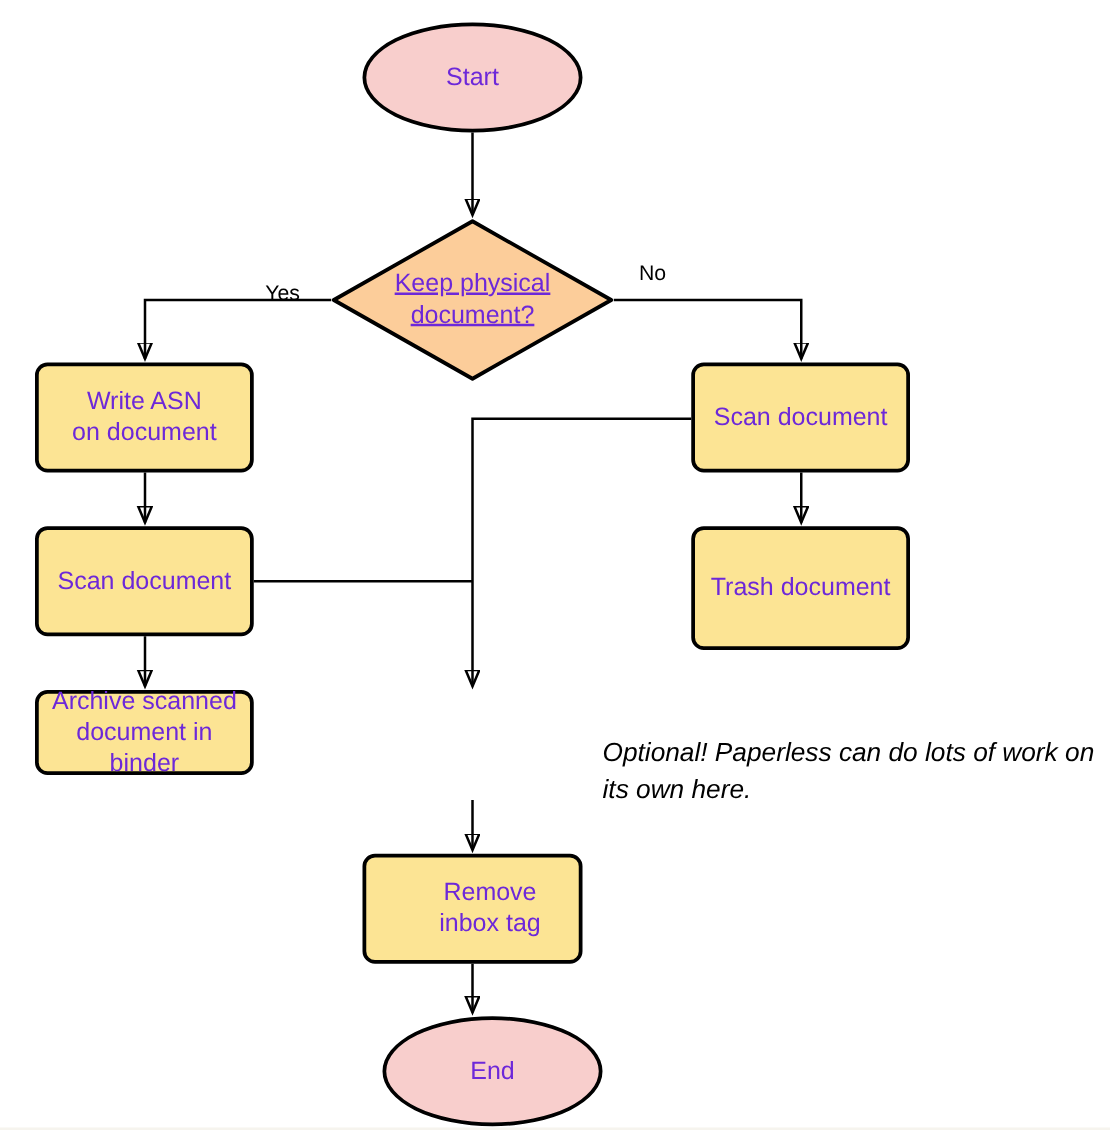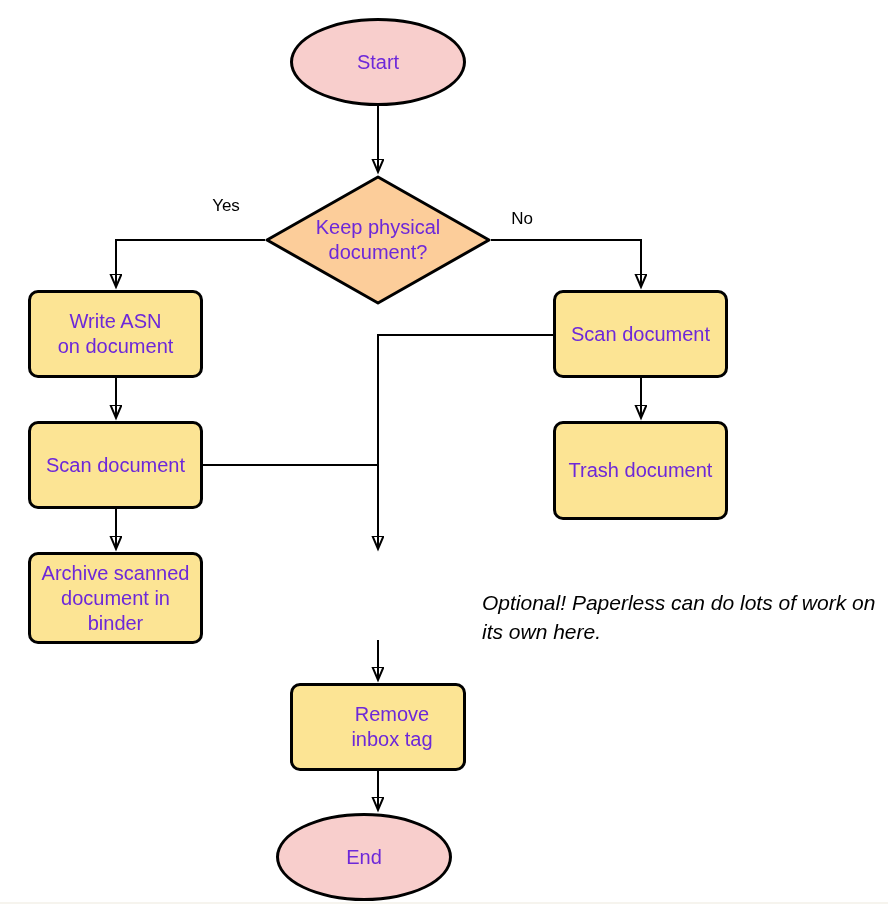--- a/index.html
+++ b/index.html
@@ -77,49 +77,49 @@
     <path d="M116,509 L116,549" marker-end="url(#arrow)"></path>
     <path d="M641,378 L641,418" marker-end="url(#arrow)"></path>
     <path d="M553,335 L378,335 L378,549" marker-end="url(#arrow)"></path>
     <path d="M203,465 L378,465"></path>
     <path d="M378,640 L378,680" marker-end="url(#arrow)"></path>
     <path d="M378,771 L378,810" marker-end="url(#arrow)"></path>
   </svg>
 
   <div class="node terminator" style="left:290px;top:18px;width:176px;height:88px;">Start</div>
 
-  <div class="node decision" style="left:265px;top:175px;width:226px;height:130px;">
+  <div class="node decision" style="left:265px;top:175px;width:226px;height:130px;text-decoration:underline;">
     <svg width="226" height="130" viewBox="0 0 226 130" xmlns="http://www.w3.org/2000/svg">
       <polygon points="113,2 224,65 113,128 2,65" style="fill:var(--orange);stroke:var(--stroke);stroke-width:3;stroke-linejoin:round;"></polygon>
     </svg>
     <div class="lbl">Keep physical
 document?</div>
   </div>
 
-  <div class="edge-label" style="left:201px;top:194px;width:50px;">Yes</div>
+  <div class="edge-label" style="left:201px;top:223px;width:50px;">Yes</div>
 
   <div class="edge-label" style="left:497px;top:207px;width:50px;">No</div>
 
   <div class="node process" style="left:28px;top:290px;width:175px;height:88px;">Write ASN
 on document</div>
 
   <div class="node process" style="left:28px;top:421px;width:175px;height:88px;">Scan document</div>
 
-  <div class="node process" style="left:28px;top:552px;width:175px;height:92px;">Archive scanned
+  <div class="node process" style="left:28px;top:552px;width:175px;height:68px;">Archive scanned
 document in
 binder</div>
 
   <div class="node process" style="left:553px;top:290px;width:175px;height:88px;">Scan document</div>
 
   <div class="node process" style="left:553px;top:421px;width:175px;height:99px;">Trash document</div>
 
 
   <div class="note" style="left:482px;top:588px;width:420px;">Optional! Paperless can do lots of work on
 its own here.</div>
 
   <div class="node process" style="left:290px;top:683px;width:176px;height:88px;padding-left:32px;">Remove
 inbox tag</div>
 
-  <div class="node terminator" style="left:276px;top:813px;width:176px;height:88px;">End</div>
+  <div class="node terminator" style="left:306px;top:813px;width:176px;height:88px;">End</div>
 
   <div class="bottom-rule"></div>
 
 </div>
 
 </body></html>

